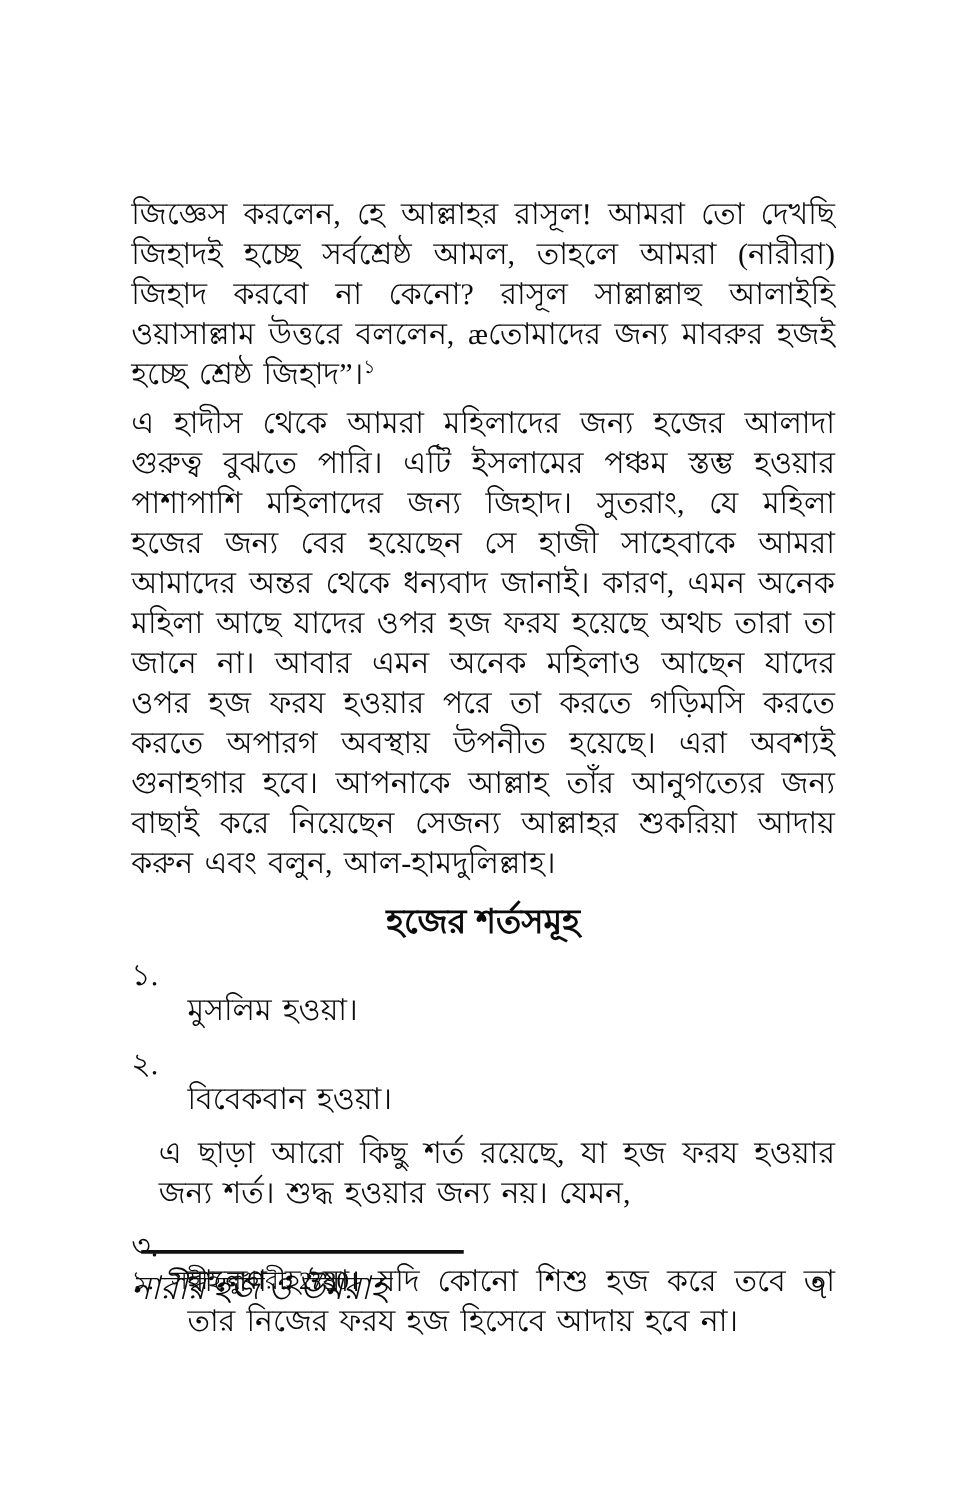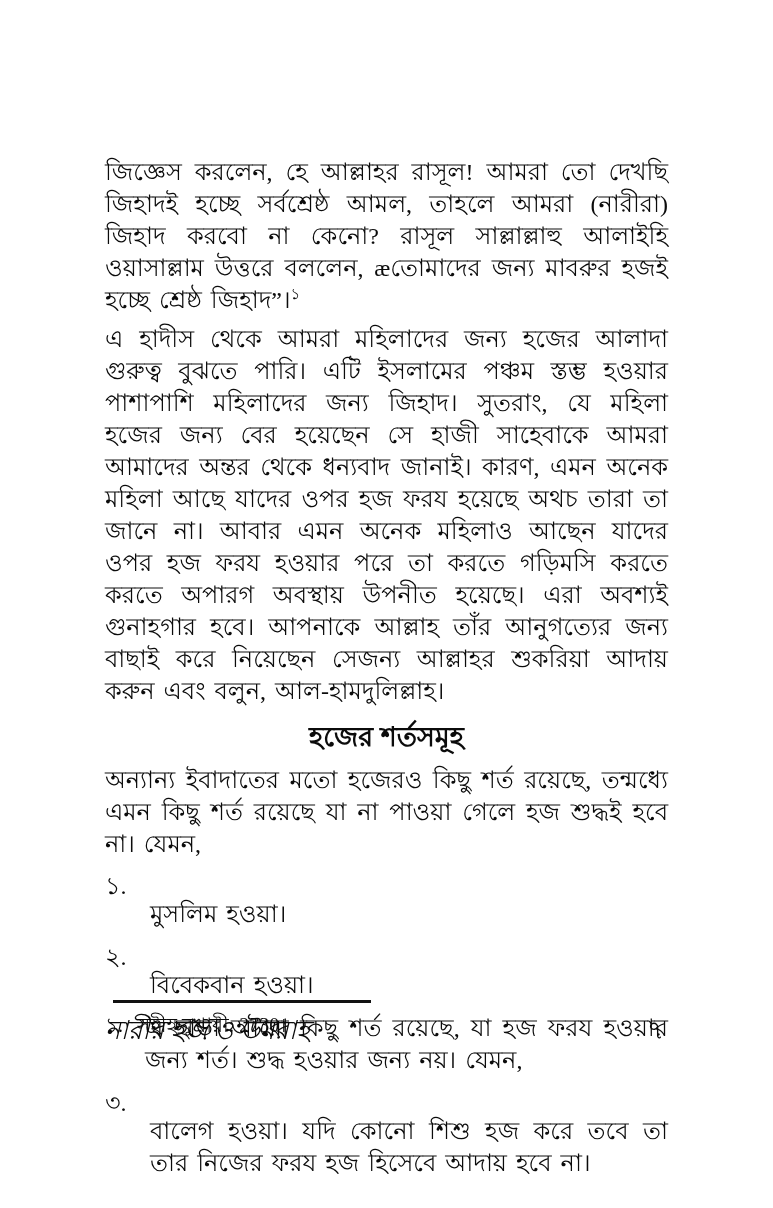--- a/index.html
+++ b/index.html
@@ -43,21 +43,21 @@
   .list-item {
     display: flex;
     margin-bottom: 11px;
   }
   .list-num {
     flex: 0 0 45px;
     text-align: left;
   }
   .list-text { flex: 1; text-align: justify; margin-top: 28px; }
   .list-note {
-    margin: 0 0 11px 40px;
+    margin: 0 0 11px 22px;
     text-align: justify;
   }
   .footnote-block {
     position: absolute;
     left: 105px; top: 1000px;
     width: 563px;
   }
   .footnote-rule {
     width: 258px;
     height: 3px;
@@ -90,21 +90,20 @@
 <div class="page">
 
   <div class="text-block">
 
     <p class="para"><span>জিজ্ঞেস করলেন, হে আল্লাহর রাসূল! আমরা তো দেখছি জিহাদই হচ্ছে সর্বশ্রেষ্ঠ আমল, তাহলে আমরা (নারীরা) জিহাদ করবো না কেনো? রাসূল সাল্লাল্লাহু আলাইহি ওয়াসাল্লাম উত্তরে বললেন, æতোমাদের জন্য মাবরুর হজই হচ্ছে শ্রেষ্ঠ জিহাদ”।</span><sup class="fn-ref">১</sup></p>
 
     <p class="para">এ হাদীস থেকে আমরা মহিলাদের জন্য হজের আলাদা গুরুত্ব বুঝতে পারি। এটি ইসলামের পঞ্চম স্তম্ভ হওয়ার পাশাপাশি মহিলাদের জন্য জিহাদ। সুতরাং, যে মহিলা হজের জন্য বের হয়েছেন সে হাজী সাহেবাকে আমরা আমাদের অন্তর থেকে ধন্যবাদ জানাই। কারণ, এমন অনেক মহিলা আছে যাদের ওপর হজ ফরয হয়েছে অথচ তারা তা জানে না। আবার এমন অনেক মহিলাও আছেন যাদের ওপর হজ ফরয হওয়ার পরে তা করতে গড়িমসি করতে করতে অপারগ অবস্থায় উপনীত হয়েছে। এরা অবশ্যই গুনাহগার হবে। আপনাকে আল্লাহ তাঁর আনুগত্যের জন্য বাছাই করে নিয়েছেন সেজন্য আল্লাহর শুকরিয়া আদায় করুন এবং বলুন, আল-হামদুলিল্লাহ।</p>
 
     <h2 class="section-heading">হজের শর্তসমূহ</h2>
 
-    <p class="para">অন্যান্য ইবাদাতের মতো হজেরও কিছু শর্ত রয়েছে, তন্মধ্যে এমন কিছু শর্ত রয়েছে যা না পাওয়া গেলে হজ শুদ্ধই হবে না। যেমন,</p>
 
     <div class="cond-list">
 
       <div class="list-item">
         <span class="list-num">১.</span>
         <span class="list-text">মুসলিম হওয়া।</span>
       </div>
 
       <div class="list-item">
         <span class="list-num">২.</span>

